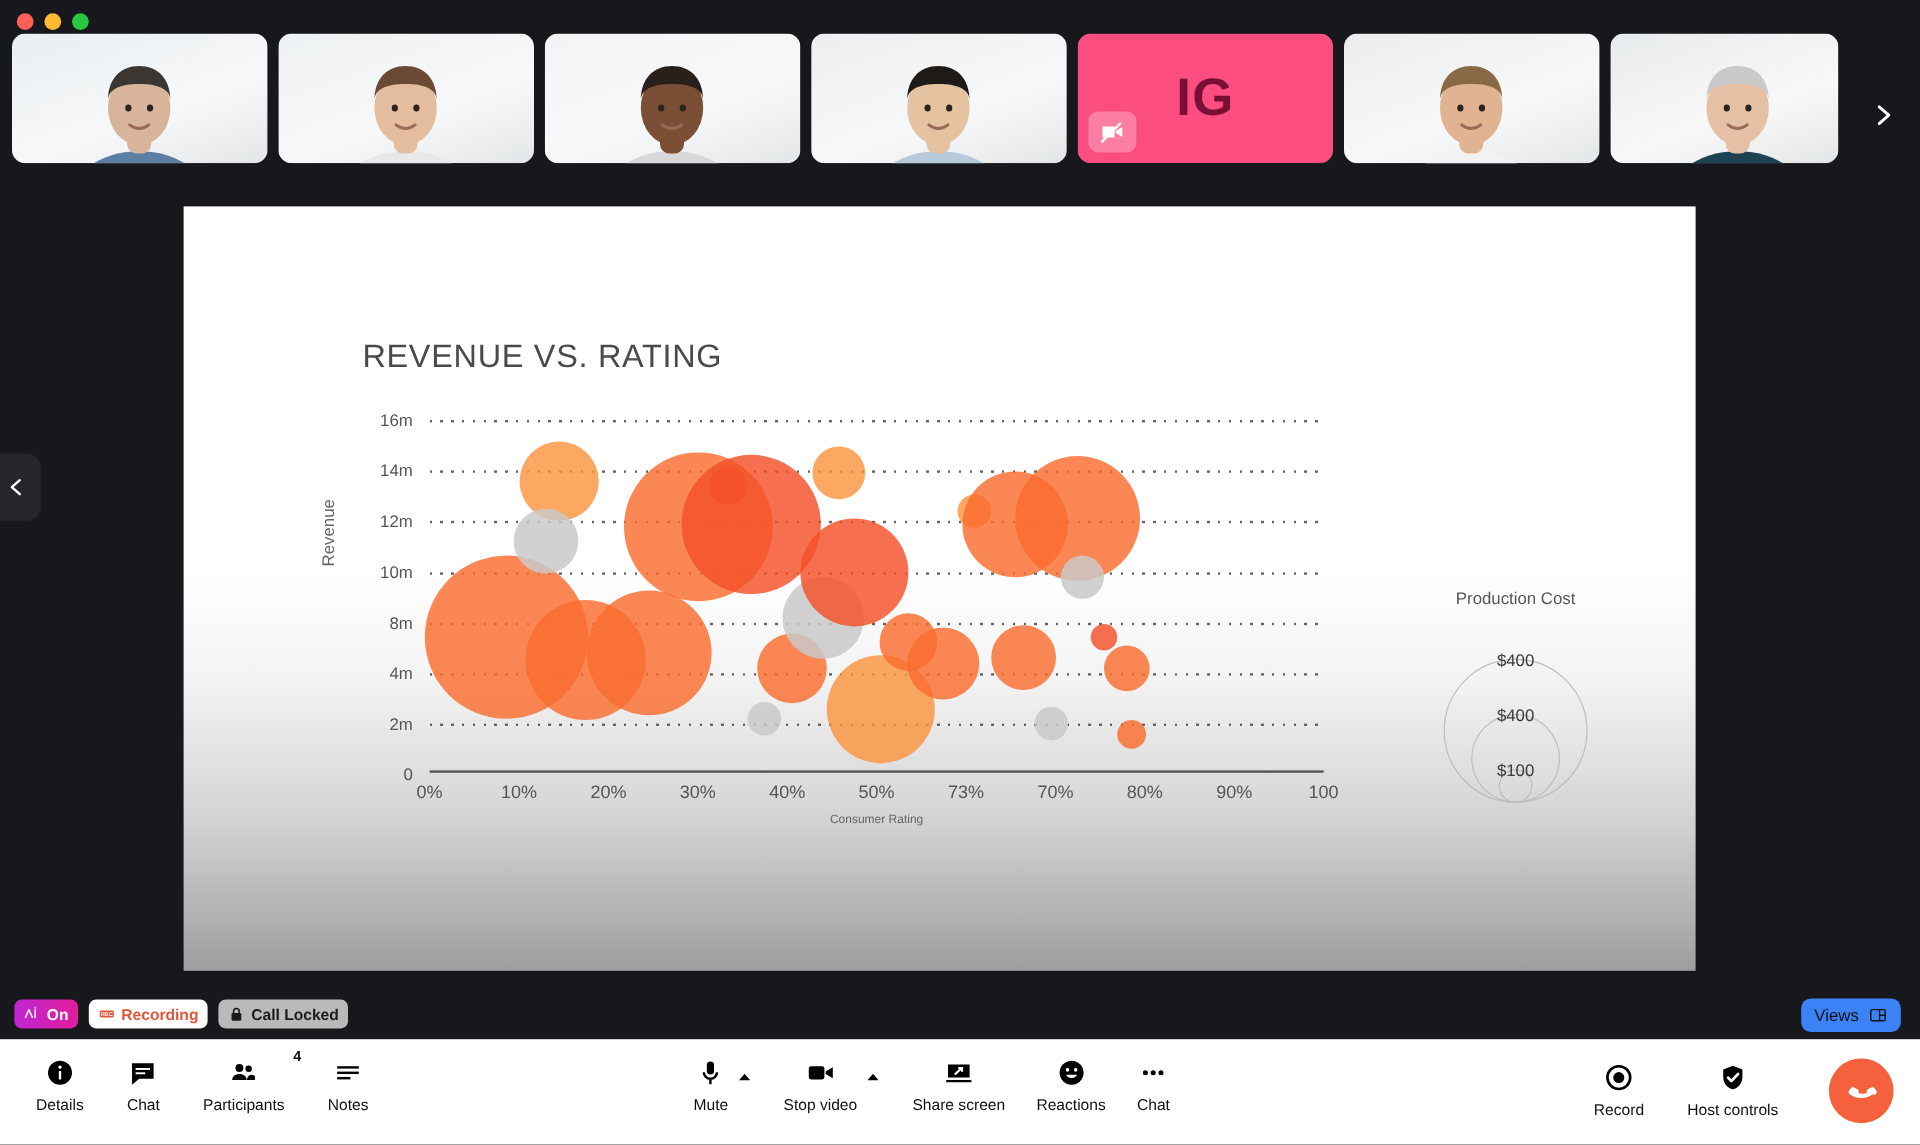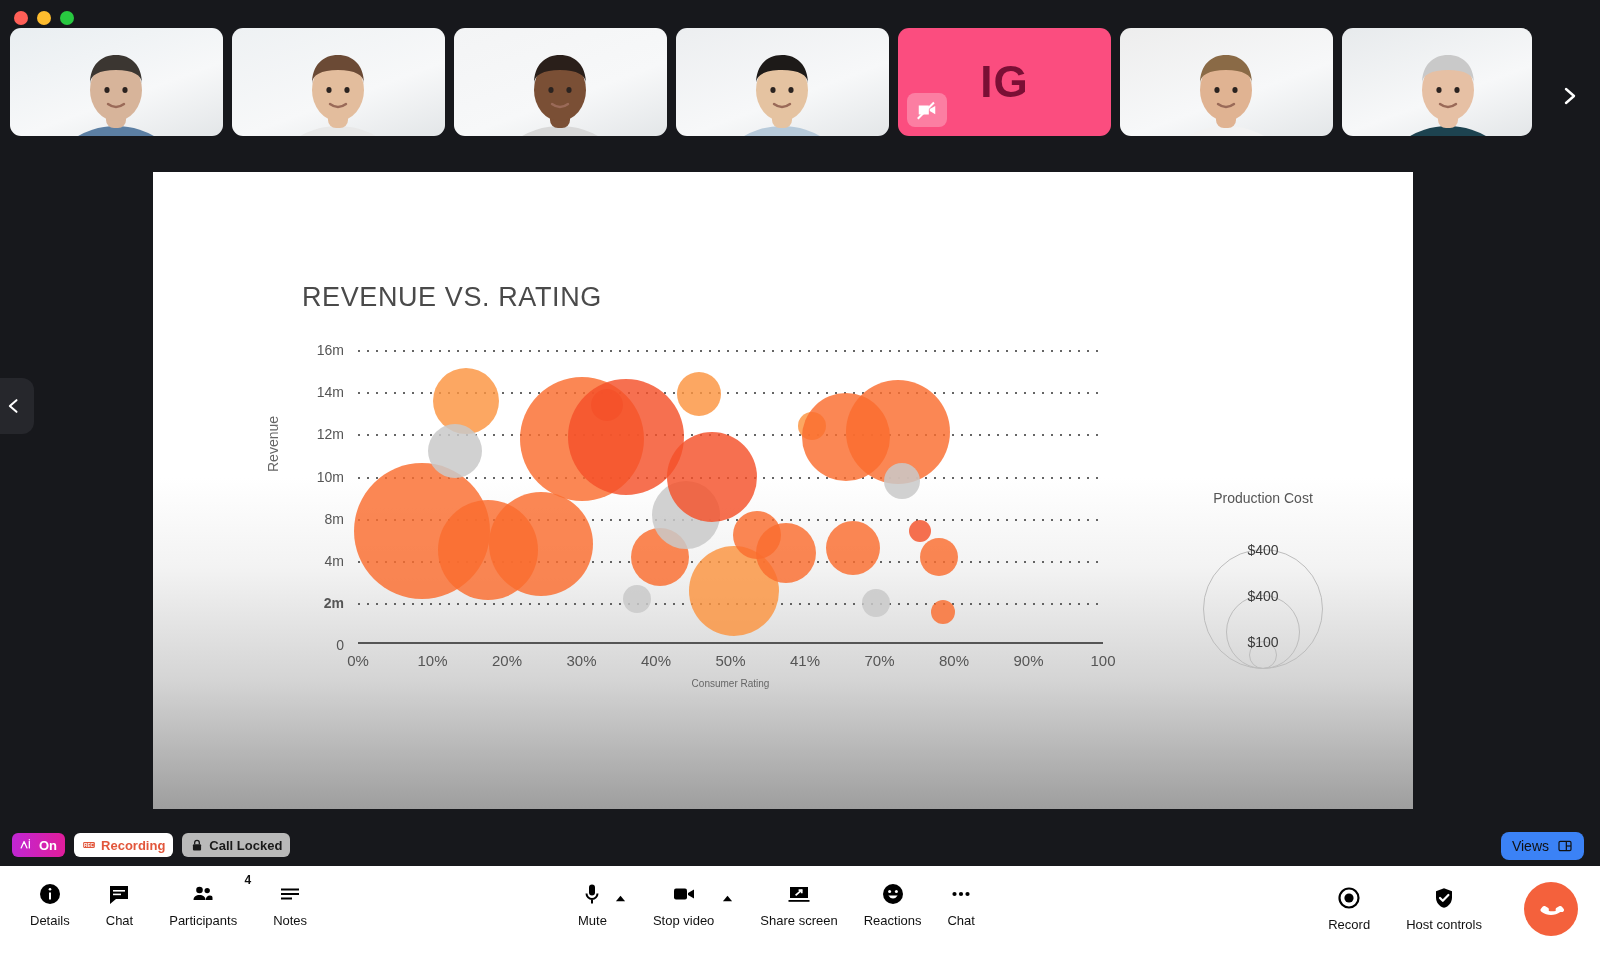--- a/index.html
+++ b/index.html
@@ -212,21 +212,21 @@
         <div class="ylab" style="top: 50.2px;">14m</div>
         <div class="gridline" style="top: 92.4px;"></div>
         <div class="ylab" style="top: 92.4px;">12m</div>
         <div class="gridline" style="top: 134.6px;"></div>
         <div class="ylab" style="top: 134.6px;">10m</div>
         <div class="gridline" style="top: 176.8px;"></div>
         <div class="ylab" style="top: 176.8px;">8m</div>
         <div class="gridline" style="top: 219px;"></div>
         <div class="ylab" style="top: 219px;">4m</div>
         <div class="gridline" style="top: 261.2px;"></div>
-        <div class="ylab" style="top: 261.2px; font-weight: bold;">2m</div>
+        <div class="ylab" style="top: 261.2px;">2m</div>
         <div class="ylab" style="top: 303.4px;">0</div>
         <div class="bub" style="left: 64.07px; top: 189.46px; width: 136px; height: 136px; background: rgb(250, 109, 46); opacity: 0.82;"></div>
         <div class="bub" style="left: 108.025px; top: 58.64px; width: 66px; height: 66px; background: rgb(251, 148, 64); opacity: 0.82;"></div>
         <div class="bub" style="left: 96.85px; top: 109.28px; width: 54px; height: 54px; background: rgb(201, 201, 201); opacity: 0.85;"></div>
         <div class="bub" style="left: 130.375px; top: 208.45px; width: 100px; height: 100px; background: rgb(250, 109, 46); opacity: 0.82;"></div>
         <div class="bub" style="left: 182.525px; top: 202.12px; width: 104px; height: 104px; background: rgb(250, 109, 46); opacity: 0.82;"></div>
         <div class="bub" style="left: 223.5px; top: 96.62px; width: 124px; height: 124px; background: rgb(250, 109, 46); opacity: 0.82;"></div>
         <div class="bub" style="left: 248.83px; top: 62.86px; width: 32px; height: 32px; background: rgb(244, 80, 42); opacity: 0.82;"></div>
         <div class="bub" style="left: 268.2px; top: 94.51px; width: 116px; height: 116px; background: rgb(244, 80, 42); opacity: 0.82;"></div>
         <div class="bub" style="left: 279.375px; top: 256.98px; width: 28px; height: 28px; background: rgb(201, 201, 201); opacity: 0.85;"></div>
@@ -248,21 +248,21 @@
         <div class="bub" style="left: 584.825px; top: 269.64px; width: 24px; height: 24px; background: rgb(250, 109, 46); opacity: 0.82;"></div>
       </div>
     <div class="xaxis"></div>
     <div id="xlabels">
         <div class="xlab" style="left: 205px;">0%</div>
         <div class="xlab" style="left: 279.5px;">10%</div>
         <div class="xlab" style="left: 354px;">20%</div>
         <div class="xlab" style="left: 428.5px;">30%</div>
         <div class="xlab" style="left: 503px;">40%</div>
         <div class="xlab" style="left: 577.5px;">50%</div>
-        <div class="xlab" style="left: 652px;">41%</div>
+        <div class="xlab" style="left: 652px;">73%</div>
         <div class="xlab" style="left: 726.5px;">70%</div>
         <div class="xlab" style="left: 801px;">80%</div>
         <div class="xlab" style="left: 875.5px;">90%</div>
         <div class="xlab" style="left: 950px;">100</div>
       </div>
     <div class="xaxis-title">Consumer Rating</div>
 
 
     <div class="sizeleg">
       <h4>Production Cost</h4>

